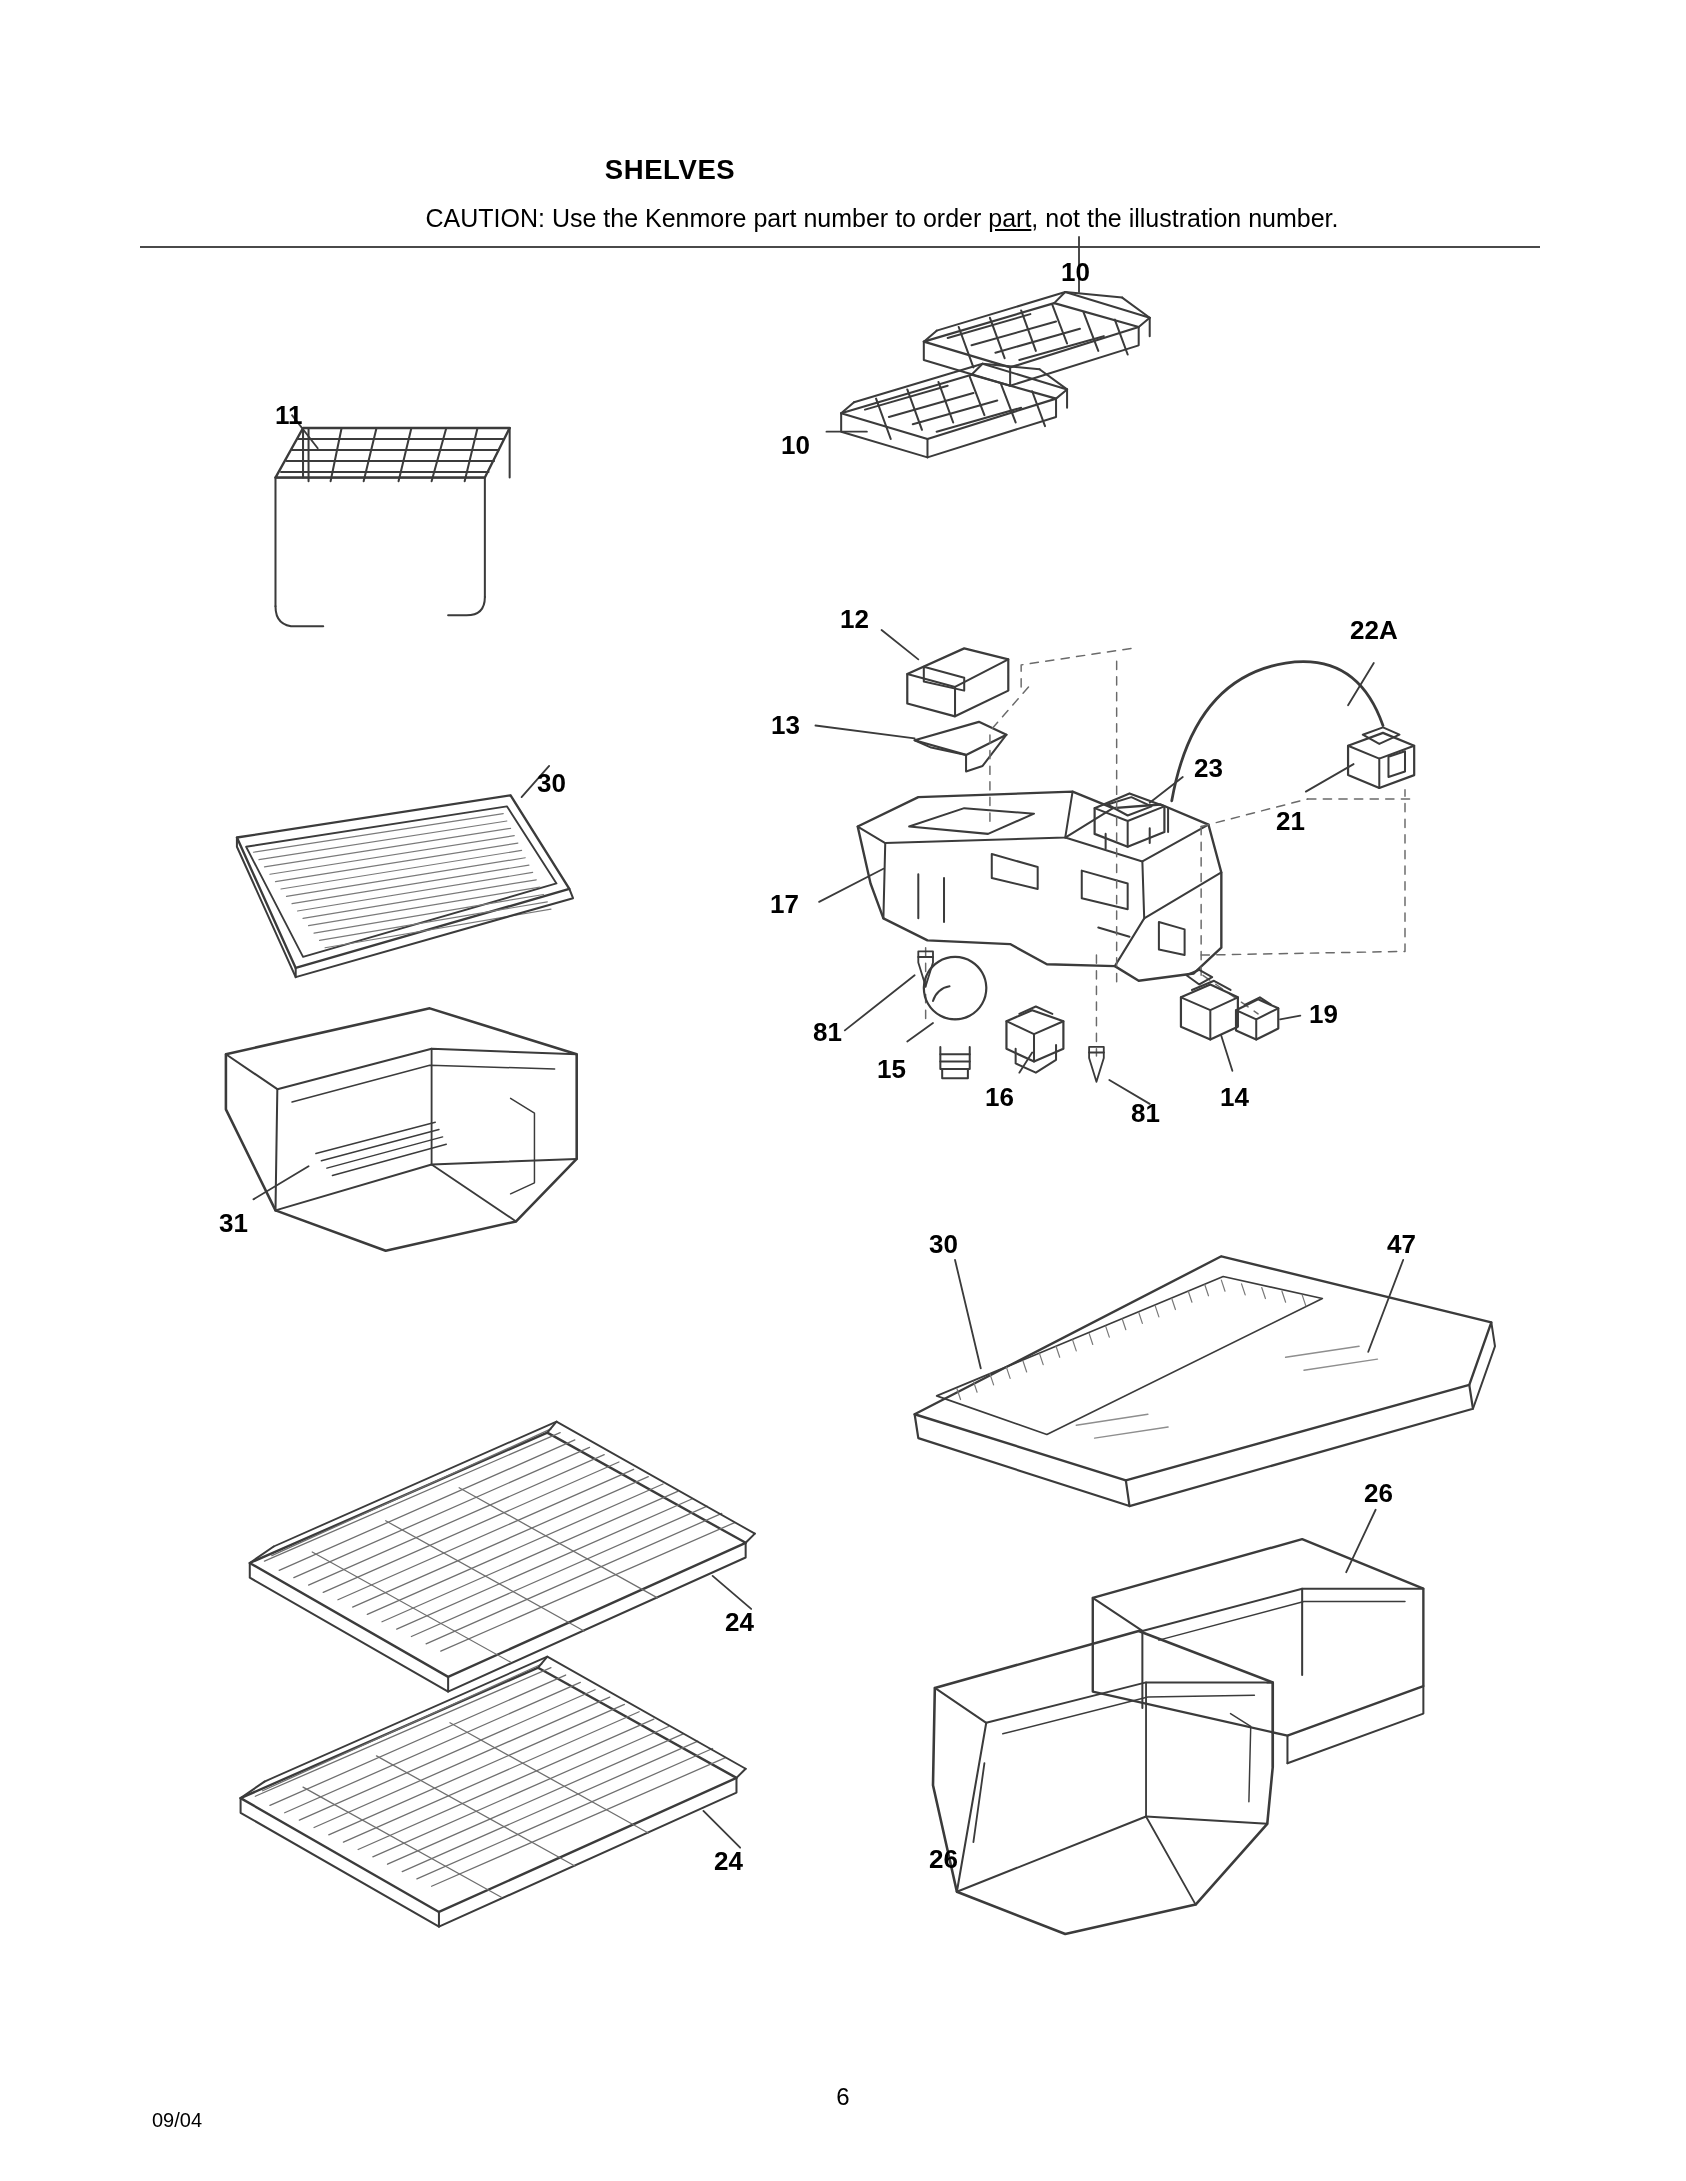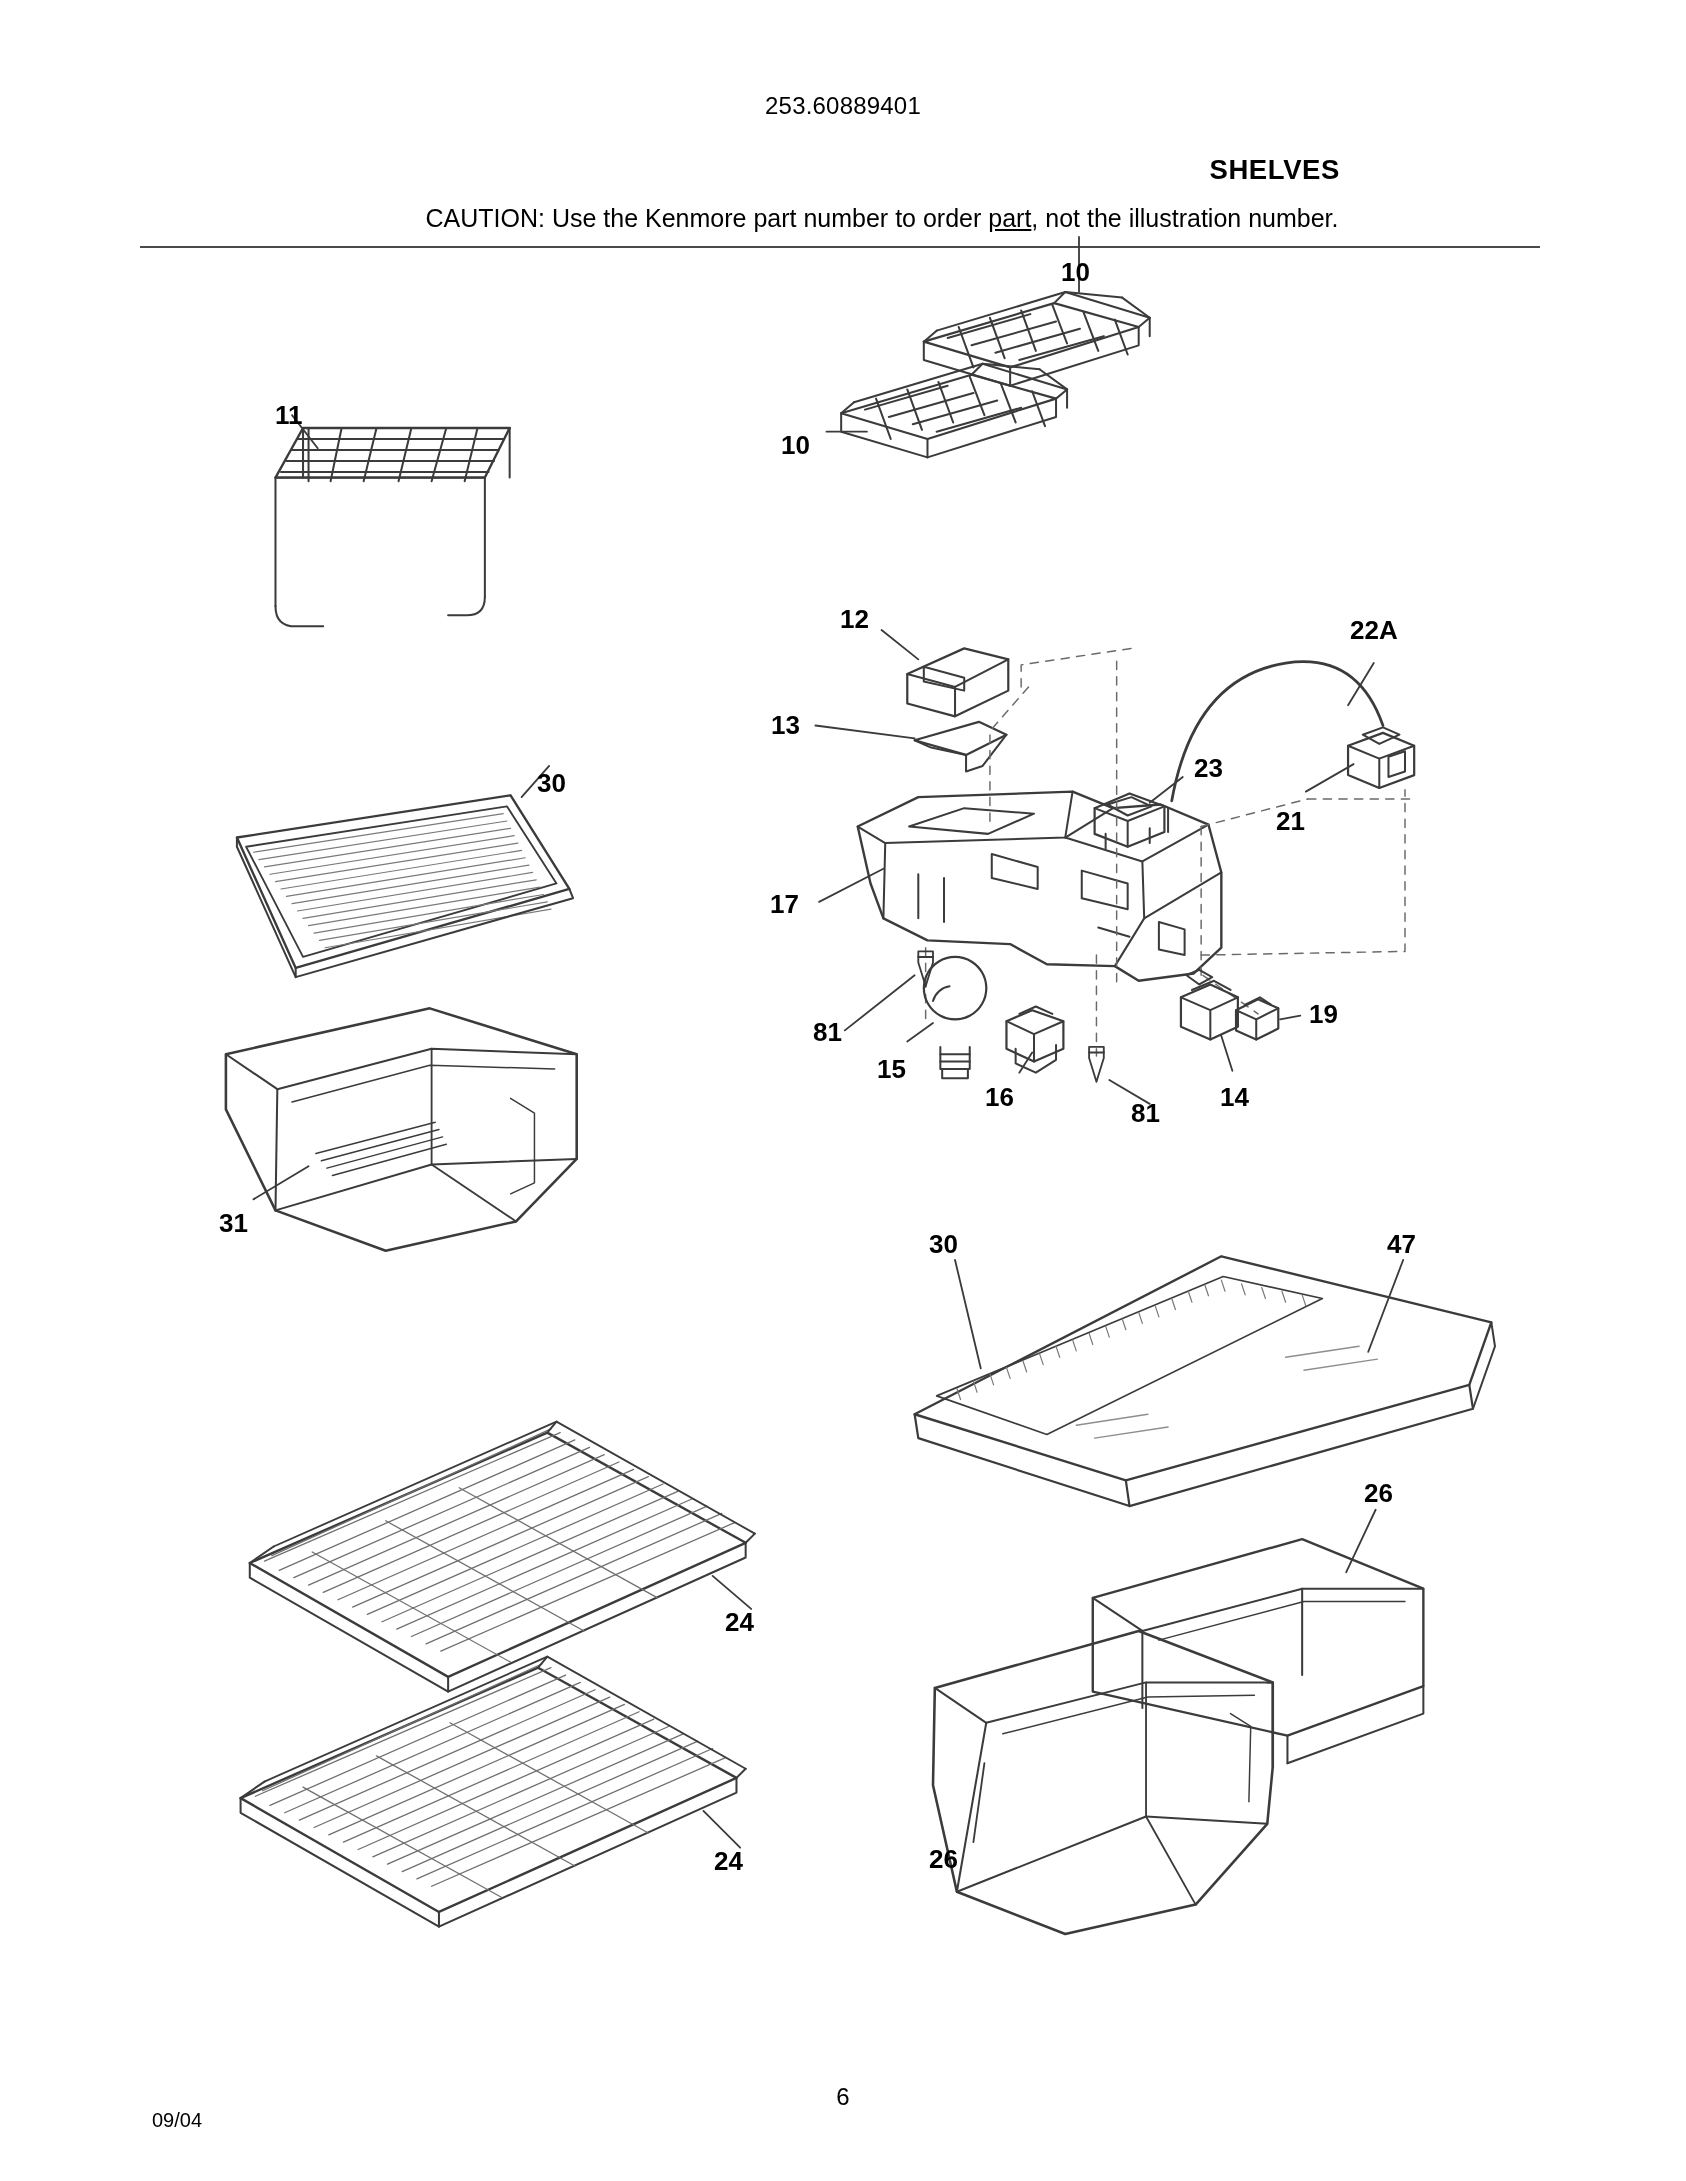--- a/index.html
+++ b/index.html
@@ -27,21 +27,21 @@
     width: 1686px;
     text-align: center;
     font-size: 24px;
     letter-spacing: 0.2px;
   }
   .sheet-title {
     position: absolute;
     top: 154px;
     left: 0;
     width: 1340px;
-    text-align: right;
+    text-align: center;
     font-size: 27.5px;
     font-weight: bold;
     letter-spacing: 0.6px;
   }
   .caution-line {
     position: absolute;
     top: 204px;
     left: 0;
     width: 1686px;
     text-align: center;
@@ -97,21 +97,20 @@
     color: #000;
     white-space: nowrap;
     line-height: 1;
   }
 </style>
 </head>
 <body>
 
 <div id="page">
 
-  <div class="model-number">253.60889401</div>
   <div class="sheet-title">SHELVES</div>
   <div class="caution-line"><span>CAUTION: Use the Kenmore part number to order </span><span class="u">part</span><span>, not the illustration number.</span></div>
   <div class="header-rule"></div>
 
   <div id="diagram">
     <svg width="1686" height="2182" viewBox="0 0 1836 2376" xmlns="http://www.w3.org/2000/svg">
       <g fill="none" stroke="#3b3b3b" stroke-width="2.2" stroke-linejoin="round" stroke-linecap="round">
 
         <g>
           <path d="M300,520 L330,466 L555,466 L528,520 Z" stroke-width="2.6"></path>

